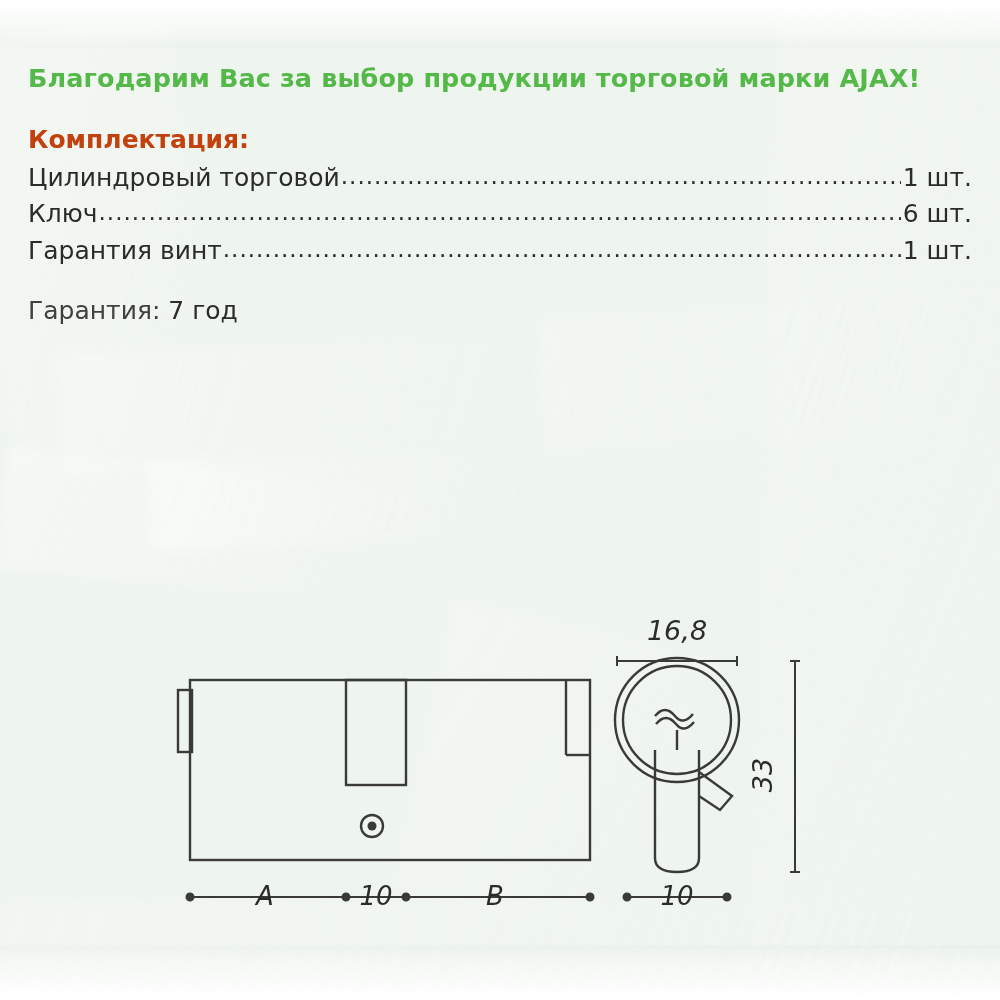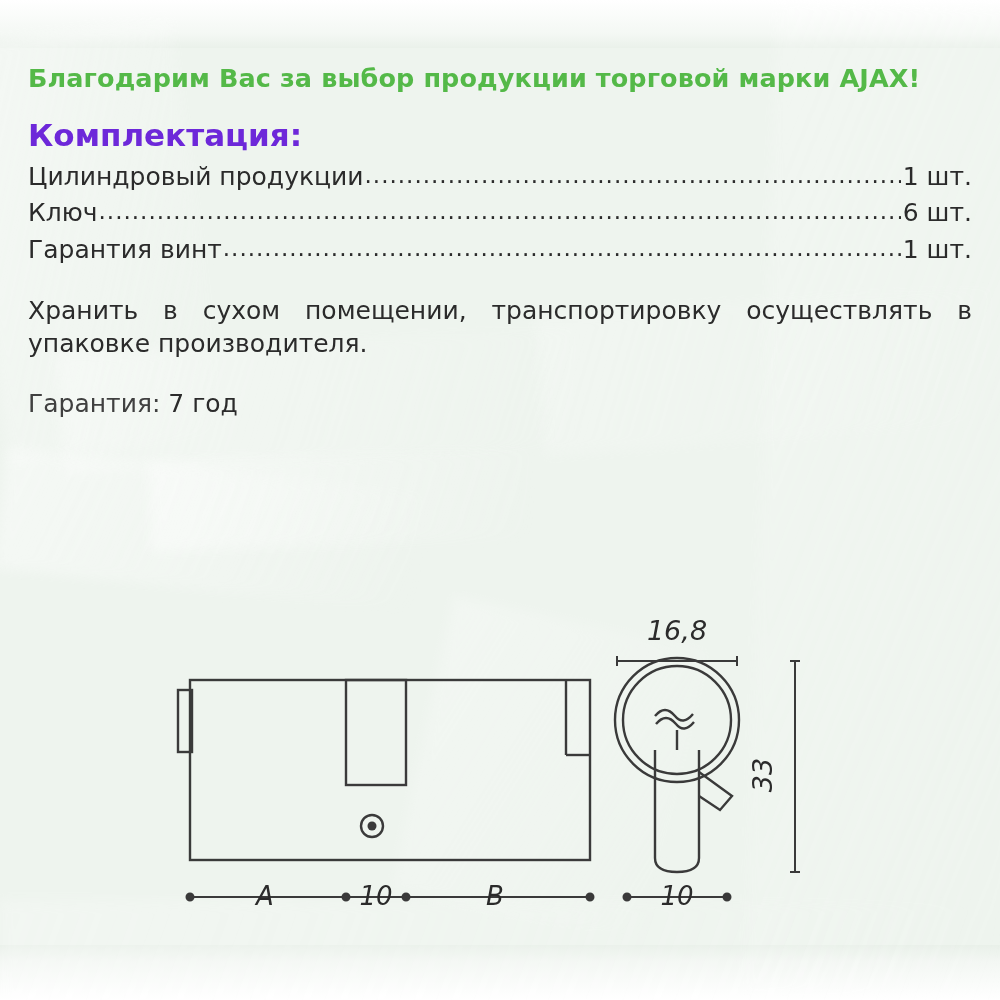--- a/index.html
+++ b/index.html
@@ -53,26 +53,26 @@
     top: 62px;
     width: 944px;
   }
 
   .intro {
     color: #54b948;
     font-size: 25.5px;
     font-weight: 700;
     line-height: 1.30;
     letter-spacing: .1px;
-    margin-bottom: 22px;
+    margin-bottom: 30px;
   }
 
   .section-title {
-    color: #6d28d9;
-    font-size: 31px;
+    color: #c2410c;
+    font-size: 25px;
     font-weight: 700;
     margin-bottom: 6px;
   }
 
   .kit-list {
     margin-bottom: 26px;
   }
   .kit-row {
     display: flex;
     align-items: baseline;
@@ -140,38 +140,37 @@
   <div class="sheen s8"></div>
 
   <div class="content">
 
     <div class="intro">Благодарим Вас за выбор продукции торговой марки AJAX!</div>
 
     <div class="section-title">Комплектация:</div>
 
     <div class="kit-list">
       <div class="kit-row">
-        <span class="kit-name">Цилиндровый продукции</span>
+        <span class="kit-name">Цилиндровый торговой</span>
         <span class="kit-dots">..................................................................................................................</span>
         <span class="kit-qty">1 шт.</span>
       </div>
       <div class="kit-row">
         <span class="kit-name">Ключ</span>
         <span class="kit-dots">..................................................................................................................</span>
         <span class="kit-qty">6 шт.</span>
       </div>
       <div class="kit-row">
         <span class="kit-name">Гарантия винт</span>
         <span class="kit-dots">..................................................................................................................</span>
         <span class="kit-qty">1 шт.</span>
       </div>
     </div>
 
 
-    <div class="para">Хранить в сухом помещении, транспортировку осуществлять в упаковке производителя.</div>
 
     <div class="warranty">
       <span class="lbl">Гарантия:</span>
       <span>7 год</span>
     </div>
 
   </div>
 
   <div class="drawing">
     <svg width="700" height="330" viewBox="0 0 700 330" xmlns="http://www.w3.org/2000/svg">

